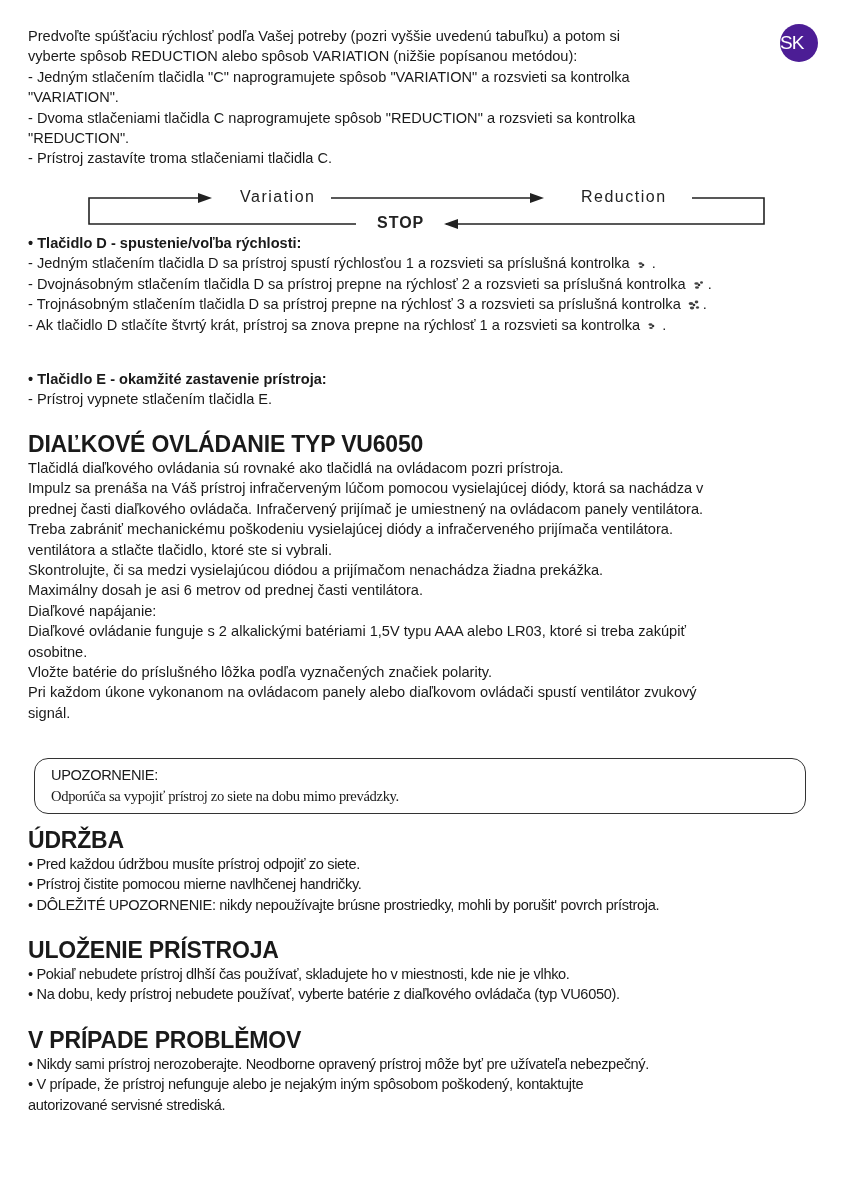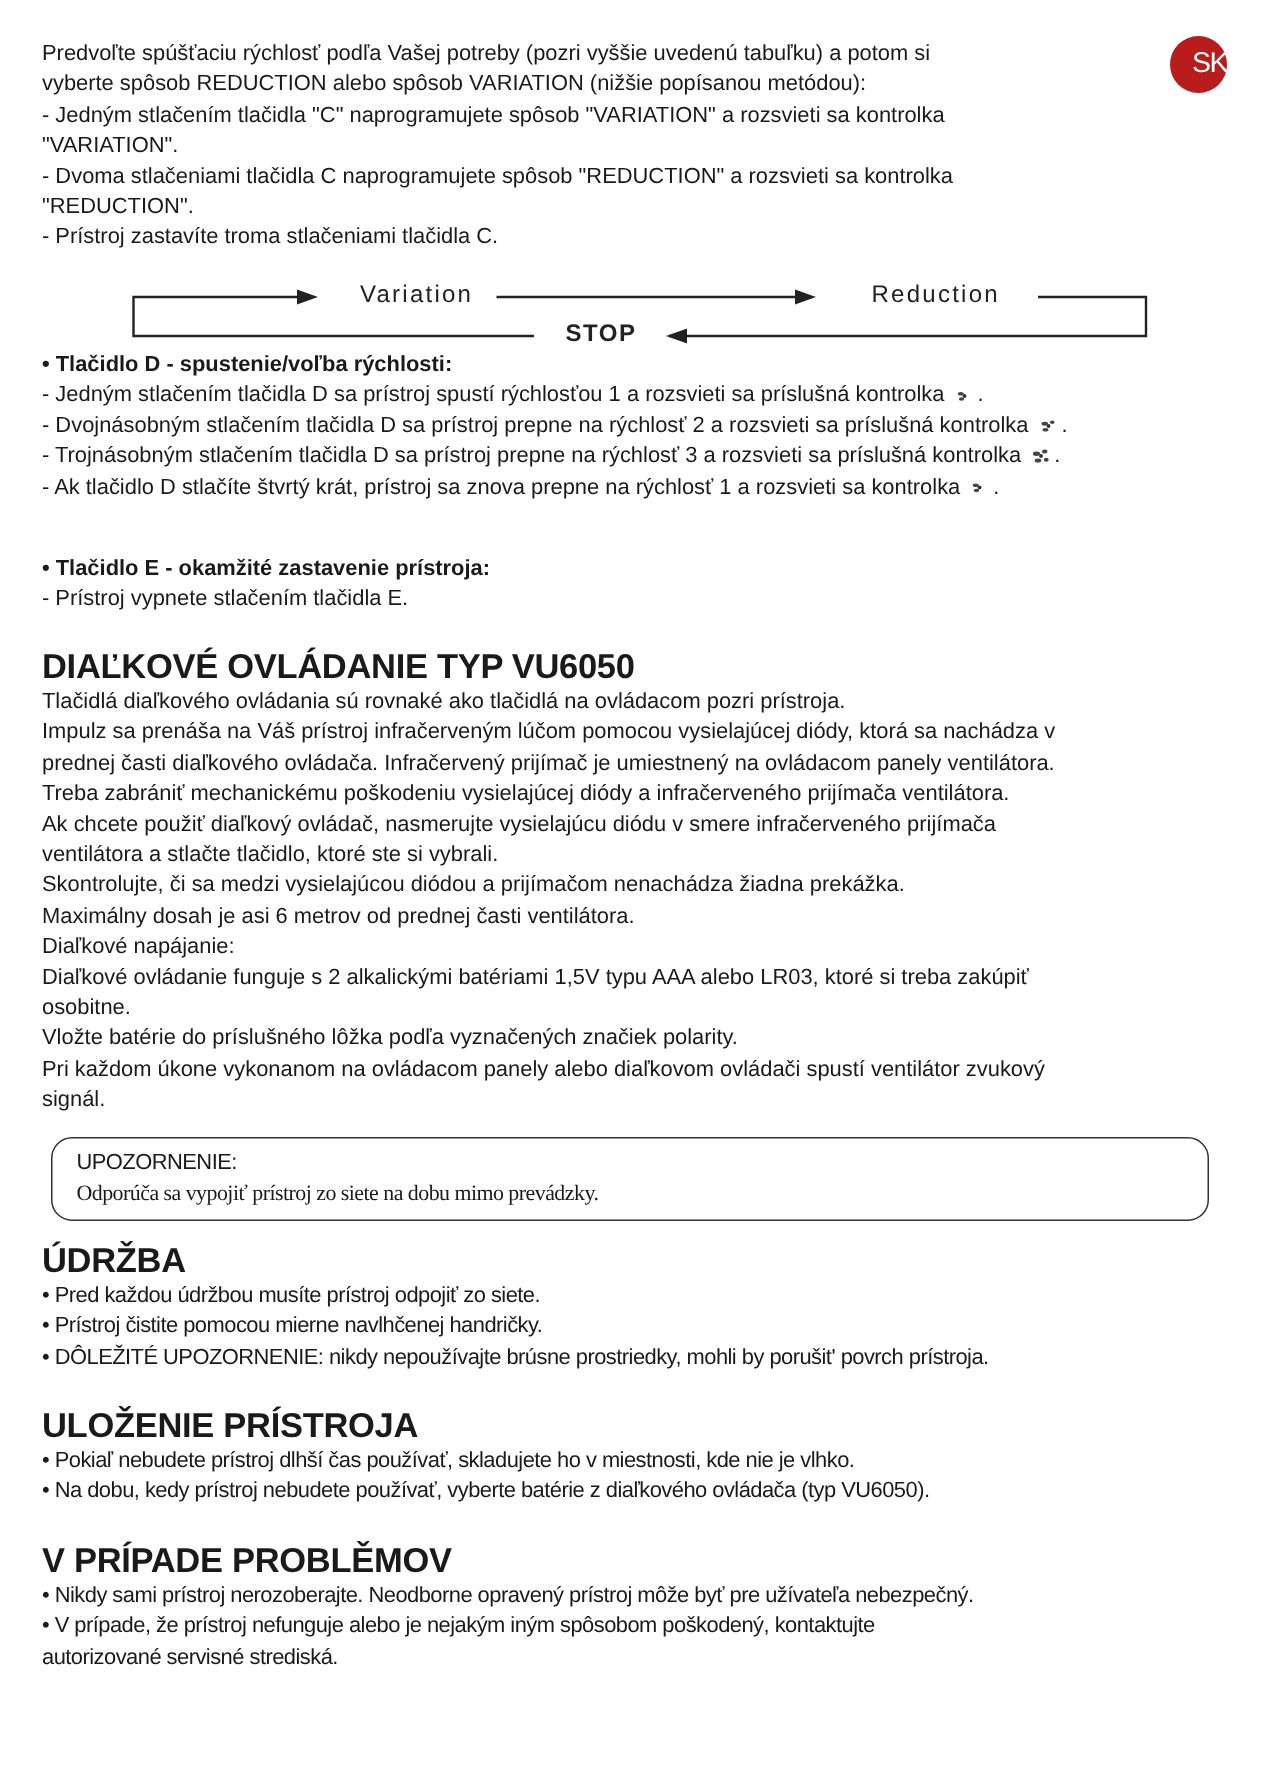--- a/index.html
+++ b/index.html
@@ -4,22 +4,22 @@
 <style>
   html, body { margin: 0; padding: 0; background: #ffffff; }
   body {
     width: 850px; height: 1190px; position: relative; overflow: hidden;
     font-family: "Liberation Sans", sans-serif; color: #1a1a1a;
   }
   .page { position: absolute; left: 28px; top: 26px; width: 800px; }
   .p { font-size: 14.6px; line-height: 20.4px; margin: 0; white-space: nowrap; }
   .badge {
     position: absolute; left: 780px; top: 24px; width: 38px; height: 38px;
-    border-radius: 50%; background: #b91c1c; color: #fff;
-    font-size: 19px; line-height: 38px; text-align: right; letter-spacing: -1px;
+    border-radius: 50%; background: #4c1d95; color: #fff;
+    font-size: 19px; line-height: 38px; text-align: left; letter-spacing: -1px;
   }
   .diagram { position: absolute; left: 86px; top: 186px; width: 682px; height: 48px; text-align: right; }
   .diagram svg { position: absolute; left: 0; top: 0; }
   .dlabel { position: absolute; font-size: 16px; letter-spacing: 1.5px; color: #222; background:#fff; padding: 0 4px; }
   .dstop { position: absolute; font-size: 16px; font-weight: bold; letter-spacing: 1px; color: #222; background:#fff; padding: 0 4px; }
   .bold { font-weight: bold; }
   .h2 { font-size: 23px; line-height: 28px; margin: 0; color: #1a1a1a; letter-spacing: -0.2px; }
   .spd { display: inline-block; width: 14px; height: 12px; vertical-align: middle; margin: 0 2px 0 6px; }
   .spd svg { display: block; }
   .notice {
@@ -98,21 +98,20 @@
   <p class="p bold">• Tlačidlo E - okamžité zastavenie prístroja:</p>
   <p class="p">- Prístroj vypnete stlačením tlačidla E.</p>
 </div>
 
 <div class="page" style="top:430px;">
   <h2 class="h2">DIAĽKOVÉ OVLÁDANIE TYP VU6050</h2>
   <p class="p">Tlačidlá diaľkového ovládania sú rovnaké ako tlačidlá na ovládacom pozri prístroja.</p>
   <p class="p">Impulz sa prenáša na Váš prístroj infračerveným lúčom pomocou vysielajúcej diódy, ktorá sa nachádza v</p>
   <p class="p">prednej časti diaľkového ovládača. Infračervený prijímač je umiestnený na ovládacom panely ventilátora.</p>
   <p class="p">Treba zabrániť mechanickému poškodeniu vysielajúcej diódy a infračerveného prijímača ventilátora.</p>
-  <p class="p">Ak chcete použiť diaľkový ovládač, nasmerujte vysielajúcu diódu v smere infračerveného prijímača</p>
   <p class="p">ventilátora a stlačte tlačidlo, ktoré ste si vybrali.</p>
   <p class="p">Skontrolujte, či sa medzi vysielajúcou diódou a prijímačom nenachádza žiadna prekážka.</p>
   <p class="p">Maximálny dosah je asi 6 metrov od prednej časti ventilátora.</p>
   <p class="p">Diaľkové napájanie:</p>
   <p class="p">Diaľkové ovládanie funguje s 2 alkalickými batériami 1,5V typu AAA alebo LR03, ktoré si treba zakúpiť</p>
   <p class="p">osobitne.</p>
   <p class="p">Vložte batérie do príslušného lôžka podľa vyznačených značiek polarity.</p>
   <p class="p">Pri každom úkone vykonanom na ovládacom panely alebo diaľkovom ovládači spustí ventilátor zvukový</p>
   <p class="p">signál.</p>
 </div>

